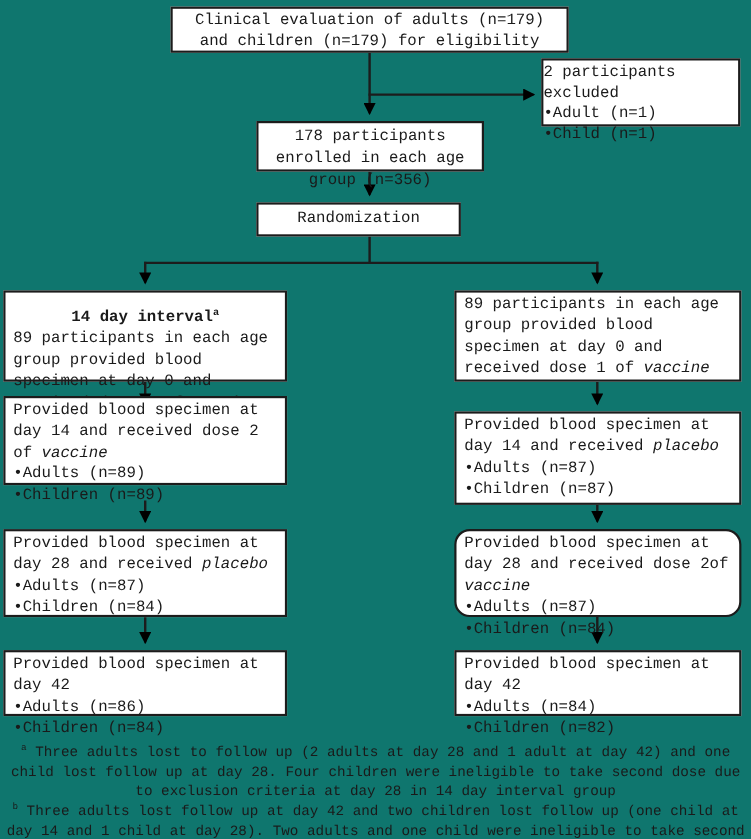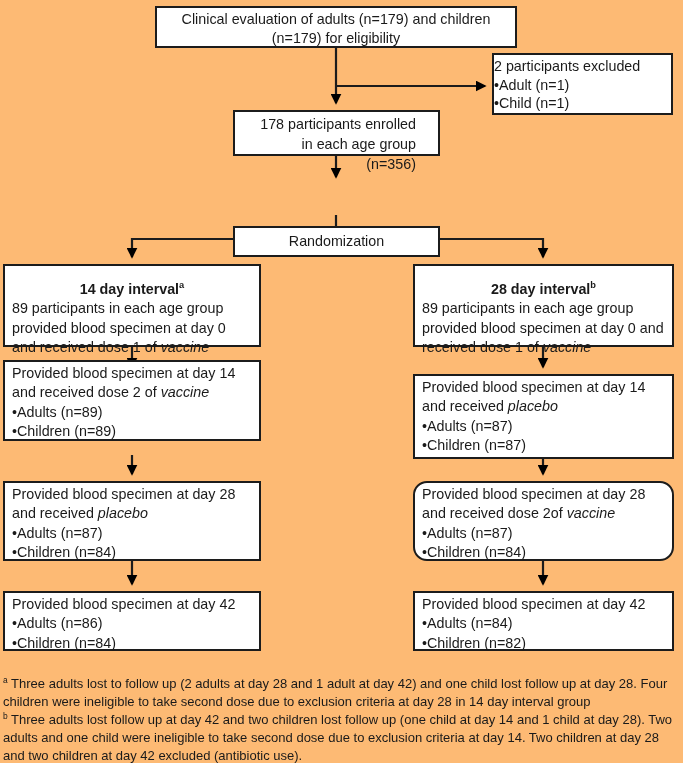--- a/index.html
+++ b/index.html
@@ -1,37 +1,37 @@
 <!DOCTYPE html>
 <html><head>
 <meta charset="utf-8">
 <style>
   html,body { margin:0; padding:0; background:#ffffff; }
   .canvas {
     position:relative; width:683px; height:763px; overflow:hidden;
-    background:#fdba74; color:#1a1a1a;
-    font-family:Liberation Sans, sans-serif;
+    background:#0f766e; color:#1a1a1a;
+    font-family:Liberation Mono, monospace;
   }
   .box {
     position:absolute; box-sizing:border-box;
     border:2px solid #1c1c1c; background:#ffffff;
     font-size:14.3px; line-height:19.4px;
   }
   .box.center { text-align:center; }
   .pad-sm { padding:2px 10px; }
   .pad-body { padding:2px 7px; }
   .box .title { text-align:center; font-weight:bold;margin-top:12px; }
   sup { font-size:0.65em; line-height:0; }
   i { font-style:italic; }
   .arrows { position:absolute; left:0; top:0; pointer-events:none; }
   .footnotes {
     position:absolute; left:3px; top:675px; width:677px;
     font-size:13px; line-height:18px;
   }
-  .footnotes p { margin:0; }
+  .footnotes p { margin:0;text-align:center; }
 </style>
 </head>
 <body>
 
 <div class="canvas">
 
   <svg class="arrows" width="683" height="763" viewBox="0 0 683 763" aria-hidden="true">
     <defs>
       <marker id="ah" viewBox="0 0 10 10" refX="8.5" refY="5" markerWidth="5" markerHeight="5" orient="auto-start-reverse">
         <path d="M0 0 L10 5 L0 10 z" stroke="none"></path>
@@ -57,25 +57,25 @@
   <div class="box center pad-sm" style="left:155px; top:6px; width:362px; height:42px; padding:2px 14px;">
     <span>Clinical evaluation of adults (n=179) and children (n=179) for eligibility</span>
   </div>
 
   <div class="box pad-body" style="left:492px; top:53px; width:181px; height:62px; line-height:18.6px; padding:2px 0;">
     <div>2 participants excluded</div>
     <div>•Adult (n=1)</div>
     <div>•Child (n=1)</div>
   </div>
 
-  <div class="box center" style="left:233px; top:110px; width:207px; height:46px; padding:2px 22px; line-height:20px;text-align:right;">
+  <div class="box center" style="left:233px; top:110px; width:207px; height:46px; padding:2px 12px; line-height:20px;">
     <span>178 participants enrolled in each age group (n=356)</span>
   </div>
 
-  <div class="box center" style="left:233px; top:184px; width:207px; height:31px; line-height:26px;margin-top:42px;">
+  <div class="box center" style="left:233px; top:184px; width:186px; height:31px; line-height:26px;">
     <span>Randomization</span>
   </div>
 
   <div class="box pad-body" style="left:3px; top:264px; width:258px; height:83px;">
     <div class="title"><span>14 day interval</span><sup>a</sup></div>
     <div><span>89 participants in each age group provided blood specimen at day 0 and received dose 1 of </span><i>vaccine</i></div>
   </div>
 
   <div class="box pad-body" style="left:3px; top:360px; width:258px; height:81px;">
     <div><span>Provided blood specimen at day 14 and received dose 2 of </span><i>vaccine</i></div>
@@ -89,21 +89,20 @@
     <div>•Children (n=84)</div>
   </div>
 
   <div class="box pad-body" style="left:3px; top:591px; width:258px; height:60px;">
     <div>Provided blood specimen at day 42</div>
     <div>•Adults (n=86)</div>
     <div>•Children (n=84)</div>
   </div>
 
   <div class="box pad-body" style="left:413px; top:264px; width:261px; height:83px;">
-    <div class="title"><span>28 day interval</span><sup>b</sup></div>
     <div><span>89 participants in each age group provided blood specimen at day 0 and received dose 1 of </span><i>vaccine</i></div>
   </div>
 
   <div class="box pad-body" style="left:413px; top:374px; width:261px; height:85px;">
     <div><span>Provided blood specimen at day 14 and received </span><i>placebo</i></div>
     <div>•Adults (n=87)</div>
     <div>•Children (n=87)</div>
   </div>
 
   <div class="box pad-body" style="left:413px; top:481px; width:261px; height:80px;border-radius:14px;">

